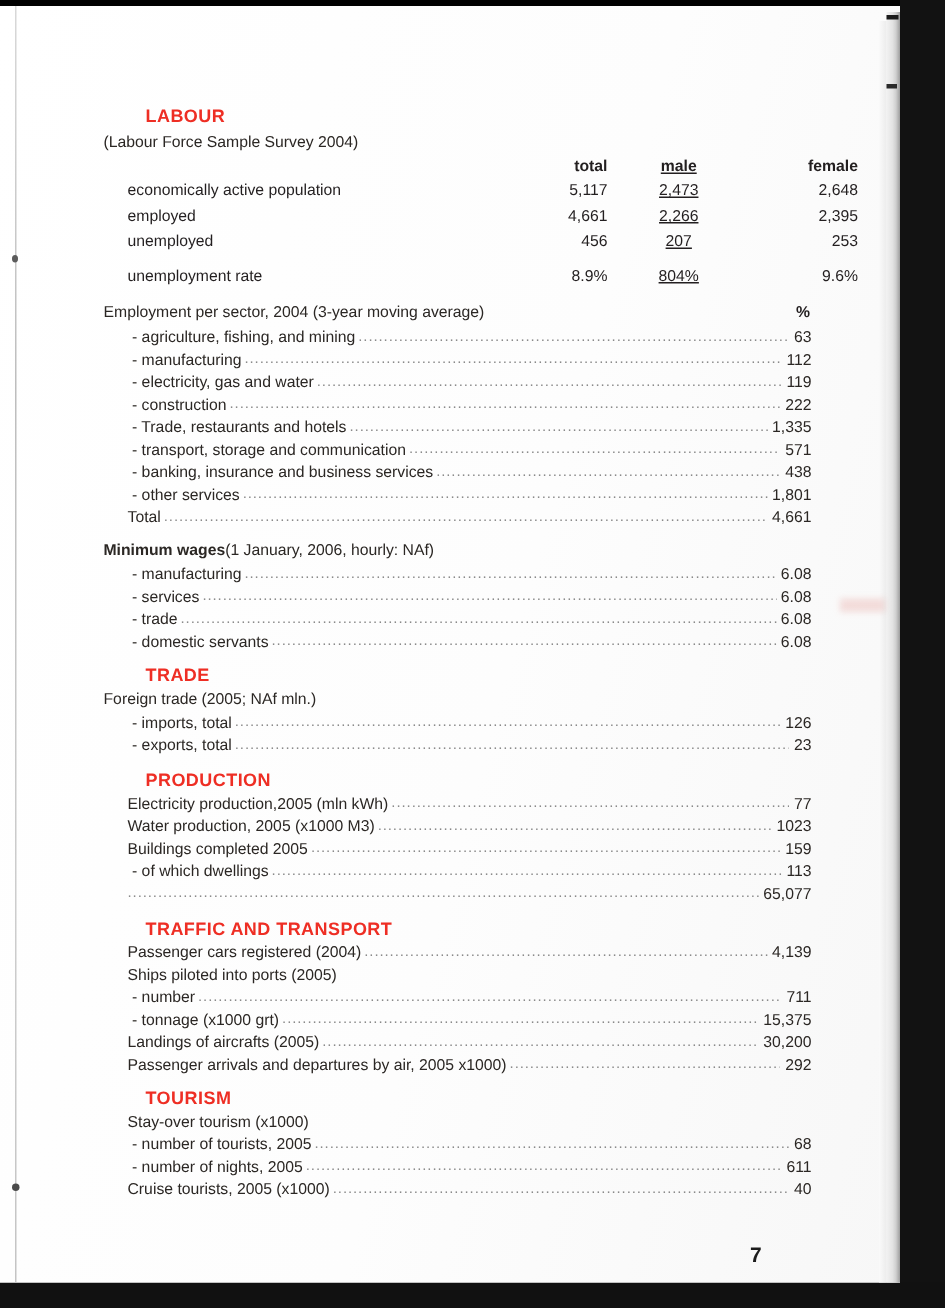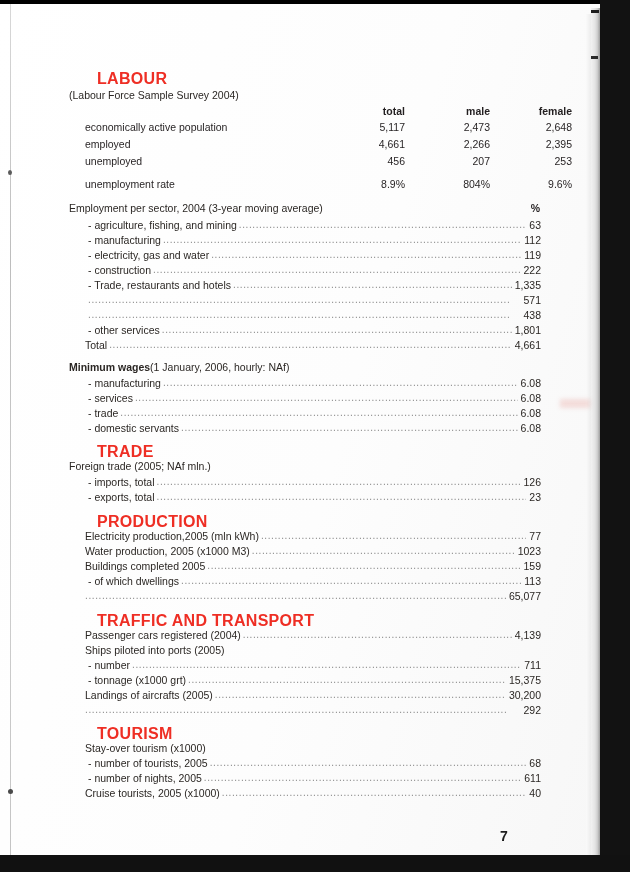--- a/index.html
+++ b/index.html
@@ -111,21 +111,21 @@
   .content {
     position: absolute;
     top: 0; left: 0;
     width: 600px;
     color: #231f20;
   }
 
   .section-head {
     position: absolute;
     left: 69px;
-    font-size: 16px;
+    font-size: 12px;
     font-weight: bold;
     letter-spacing: 0.3px;
     color: #ee2e24;
     white-space: nowrap;
     padding-left: 28px;
   }
 
   .row {
     position: absolute;
     left: 69px;
@@ -178,21 +178,21 @@
     left: 85px;
     width: 456px;
     font-size: 10.5px;
     white-space: nowrap;
   }
   .tbl-row .name {
     position: absolute;
     left: 0;
   }
   .tbl-row .c-total { position: absolute; left: 245px; width: 75px; text-align: right; }
-  .tbl-row .c-male  { position: absolute; left: 330px; width: 75px; text-align: right; }
+  .tbl-row .c-male  { position: absolute; left: 330px; width: 75px; text-align: center; text-decoration: underline; }
   .tbl-row .c-female{ position: absolute; left: 412px; width: 75px; text-align: right; }
   .tbl-head { font-weight: bold; }
 
   .pct-head {
     position: absolute;
     left: 476px;
     width: 64px;
     text-align: right;
     font-size: 10.5px;
     font-weight: bold;
@@ -289,25 +289,27 @@
         <span class="val">222</span>
         <span class="pct">4.8</span>
       </div>
       <div class="lrow ind2" style="top:275px">
         <span class="lbl">- Trade, restaurants and hotels</span>
         <span class="dots">.............................................................................................................................</span>
         <span class="val">1,335</span>
         <span class="pct">28.6</span>
       </div>
       <div class="lrow ind2" style="top:290px">
+        <span class="lbl">- transport, storage and communication</span>
         <span class="dots">.............................................................................................................................</span>
         <span class="val">571</span>
         <span class="pct">12.2</span>
       </div>
       <div class="lrow ind2" style="top:305px">
+        <span class="lbl">- banking, insurance and business services</span>
         <span class="dots">.............................................................................................................................</span>
         <span class="val">438</span>
         <span class="pct">9.4</span>
       </div>
       <div class="lrow ind2" style="top:320px">
         <span class="lbl">- other services</span>
         <span class="dots">.............................................................................................................................</span>
         <span class="val">1,801</span>
         <span class="pct">38.6</span>
       </div>
@@ -401,20 +403,21 @@
         <span class="lbl">- tonnage (x1000 grt)</span>
         <span class="dots">.............................................................................................................................</span>
         <span class="val">15,375</span>
       </div>
       <div class="lrow ind1" style="top:685px">
         <span class="lbl">Landings of aircrafts (2005)</span>
         <span class="dots">.............................................................................................................................</span>
         <span class="val">30,200</span>
       </div>
       <div class="lrow ind1" style="top:700px">
+        <span class="lbl">Passenger arrivals and departures by air, 2005 x1000)</span>
         <span class="dots">.............................................................................................................................</span>
         <span class="val">292</span>
       </div>
 
       <div class="section-head" style="top:721px">TOURISM</div>
 
       <div class="row" style="left:85px; top:738px">Stay-over tourism (x1000)</div>
       <div class="lrow ind2" style="top:753px">
         <span class="lbl">- number of tourists, 2005</span>
         <span class="dots">.............................................................................................................................</span>

